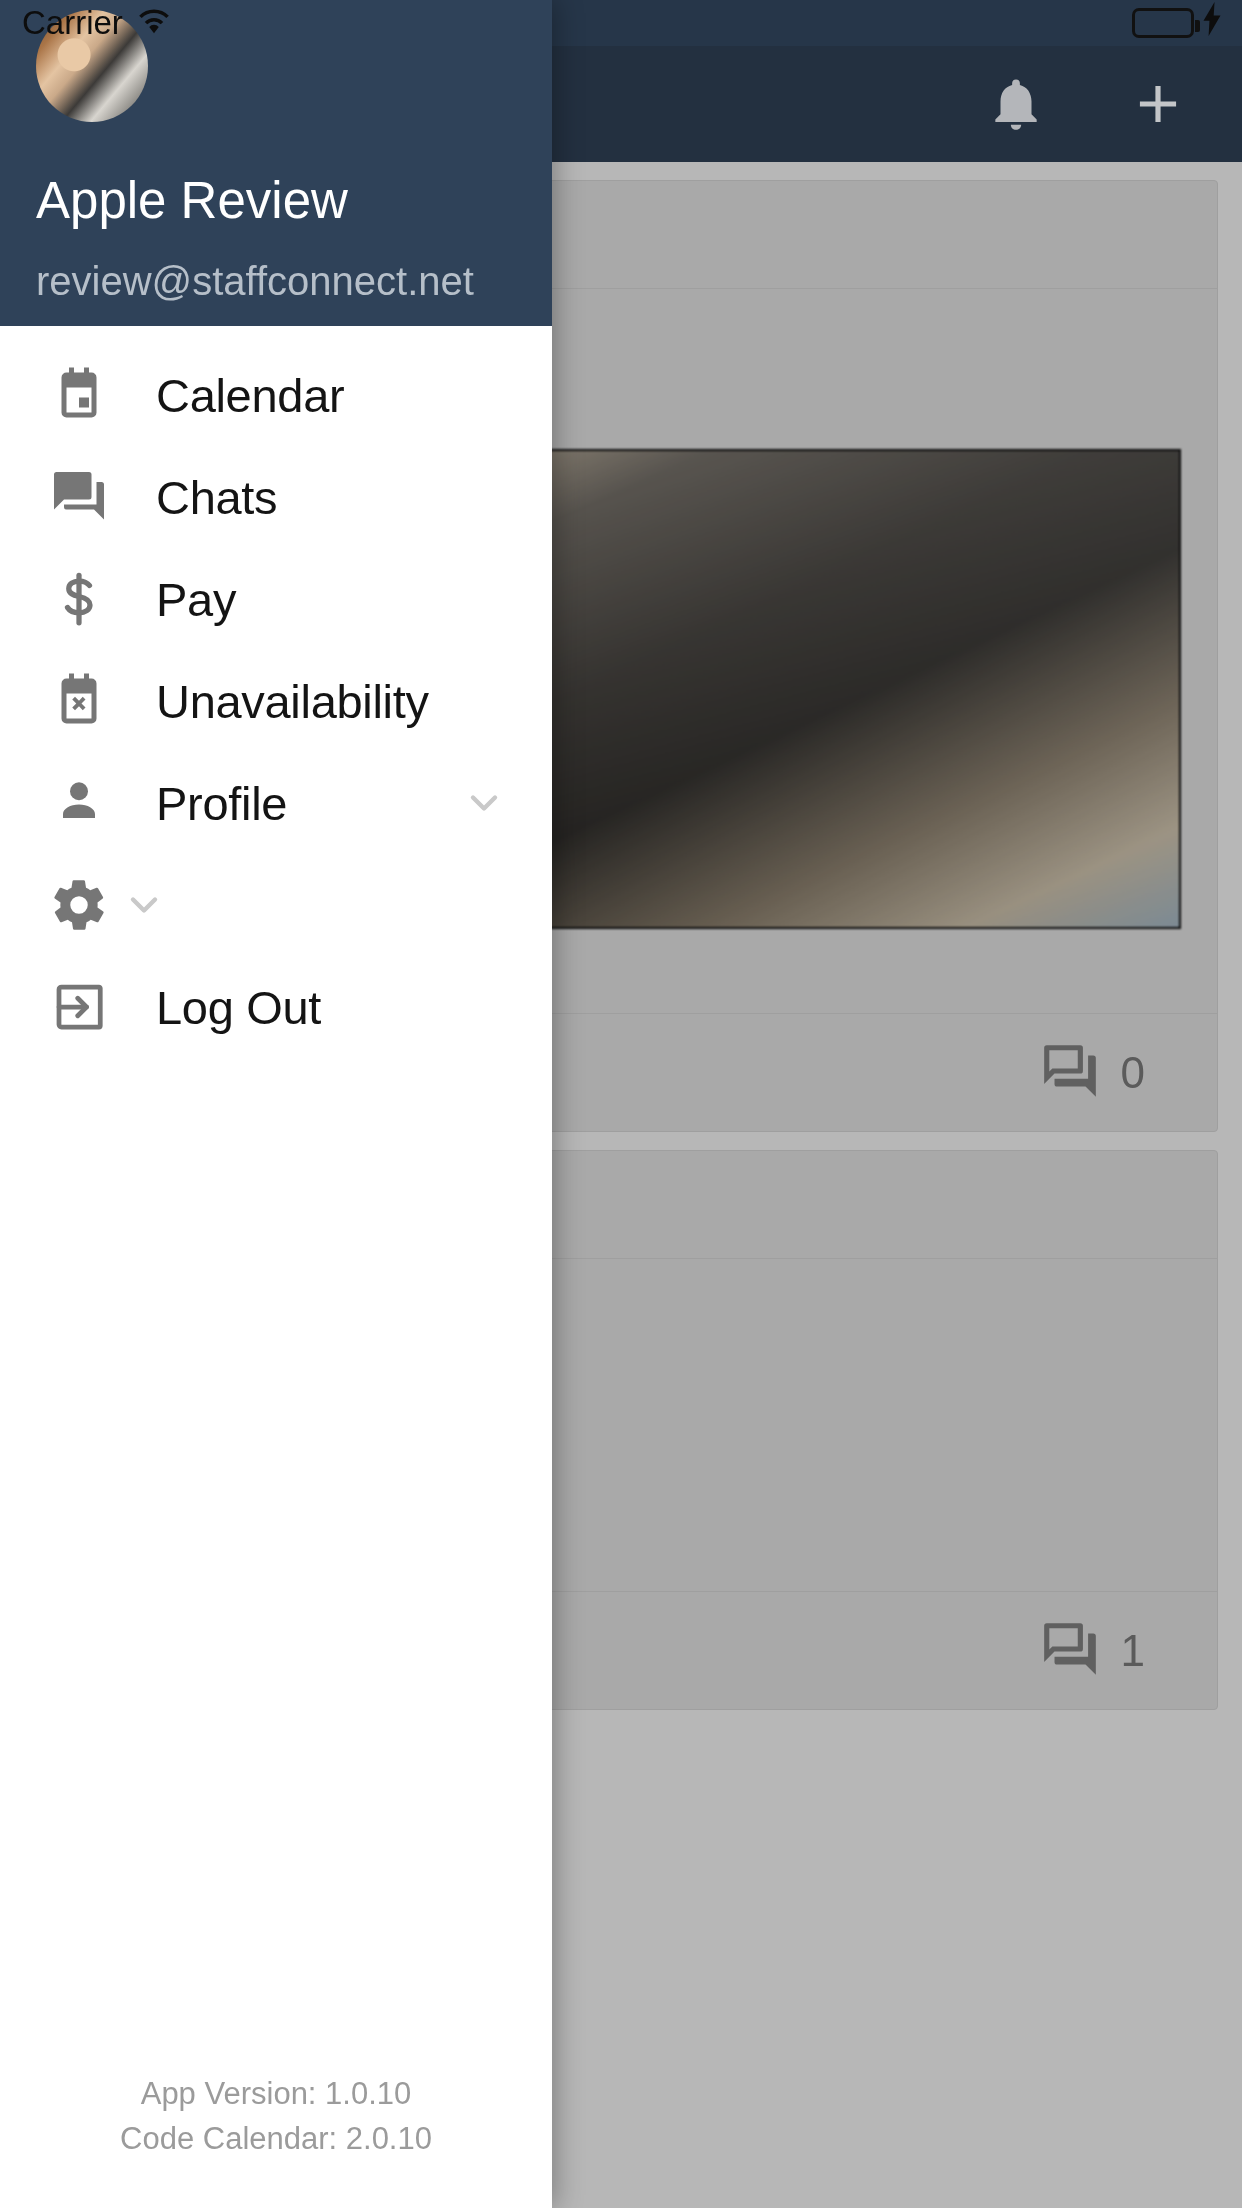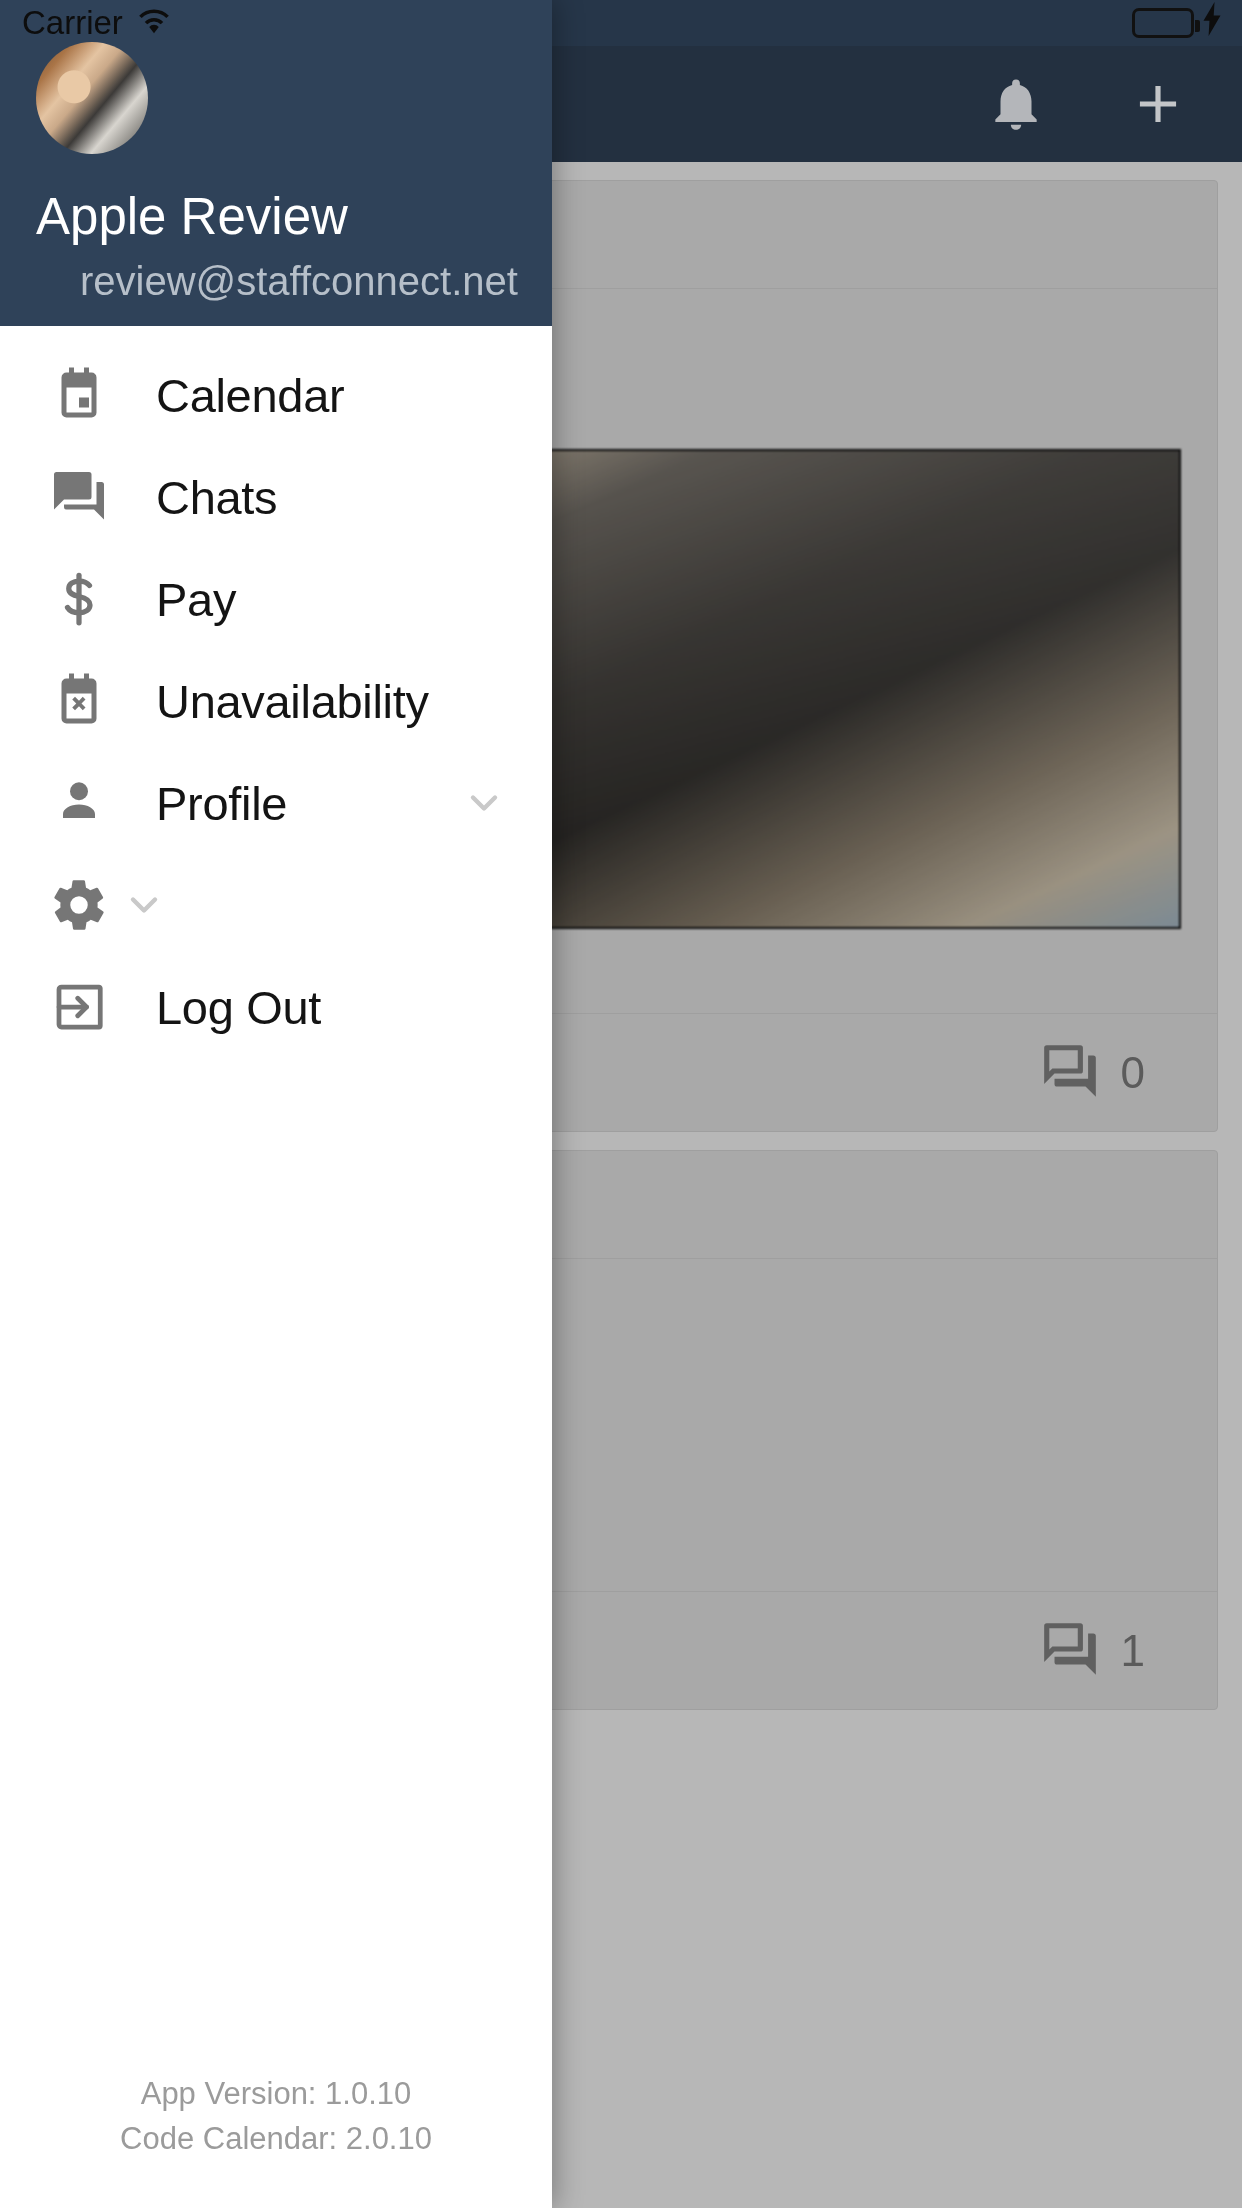--- a/index.html
+++ b/index.html
@@ -77,30 +77,31 @@
   #drawer {
     position:absolute; left:0; top:0; width:552px; height:2208px;
     background:#ffffff; z-index:30;
     box-shadow:4px 0 26px rgba(0,0,0,0.30);
     display:flex; flex-direction:column;
   }
   #drawer-header {
     height:326px; background:#2f4259; padding:0 36px;
     display:flex; flex-direction:column; justify-content:flex-end; padding-bottom:24px;
     flex:0 0 auto;
+    gap:16px;
   }
   #avatar {
     width:112px; height:112px; border-radius:50%; overflow:hidden;
     background:
       radial-gradient(circle at 34% 40%, #e8c9a8 0 16%, rgba(232,201,168,0) 17%),
       linear-gradient(130deg, #6b4a2e 0%, #a8754a 18%, #e3c4a4 34%, #c9a98b 44%, #3c3a38 58%, #d8d5cf 72%, #8d8b86 86%, #55524e 100%);
     margin-bottom:36px; filter:saturate(1.05);
   }
   #drawer-name { color:#ffffff; font-size:51px; line-height:1.05; margin-bottom:16px; }
-  #drawer-email { color:#b6bfc9; font-size:40px; line-height:1.05;margin-left:44px; }
+  #drawer-email { color:#b6bfc9; font-size:40px; line-height:1.05; }
 
   #drawer-menu { flex:1 1 auto; padding-top:18px; }
   .menu-item {
     height:102px; display:flex; align-items:center; padding:0 42px 0 40px; cursor:pointer;
   }
   .menu-icon {
     width:78px; flex:0 0 78px; display:flex; align-items:center; justify-content:center;
   }
   .menu-icon svg { display:block; }
   .menu-label { flex:1 1 auto; font-size:47px; color:#141414; padding-left:38px; letter-spacing:-0.3px; }

